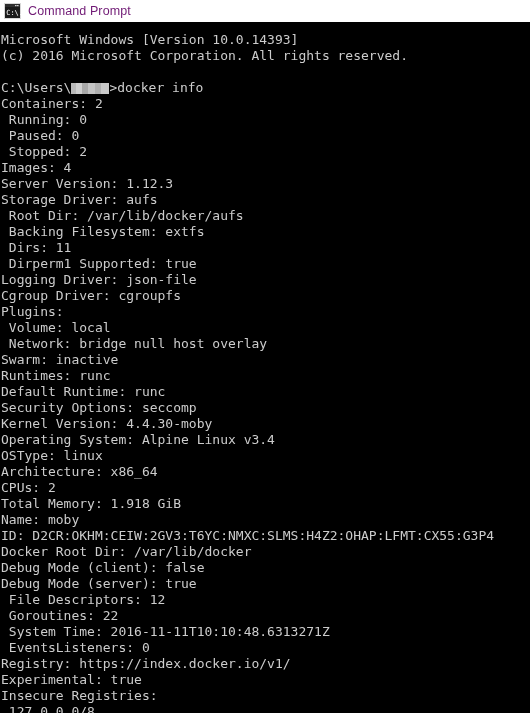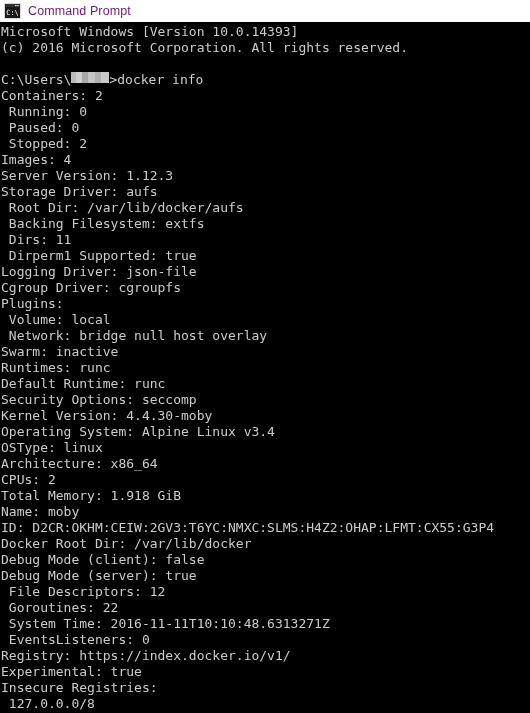--- a/index.html
+++ b/index.html
@@ -52,21 +52,21 @@
     letter-spacing: 0.1px;
     white-space: nowrap;
     line-height: 14px;
   }
 
   
   #console {
     flex: 1 1 auto;
     background: #000000;
     overflow: hidden;
-    padding: 2px 0 0 1px;
+    padding: 10px 0 0 1px;
     box-sizing: border-box;
   }
 
   #console-lines {
     font-family: "DejaVu Sans Mono", "Liberation Mono", monospace;
     font-size: 13px;
     line-height: 16px;
     color: #cccccc;
     white-space: pre;
     letter-spacing: 0px;
@@ -78,20 +78,21 @@
     display: block;
   }
 
   .line.blank {
     height: 16px;
   }
 
   
   .prompt-line {
     display: flex;
+    align-items: center;
     height: 16px;
     white-space: pre;
   }
   .redaction {
     display: inline-block;
     width: 38px;
     height: 11px;
     background:
       linear-gradient(90deg,
         #b9b9b9 0%,   #b9b9b9 14%,

